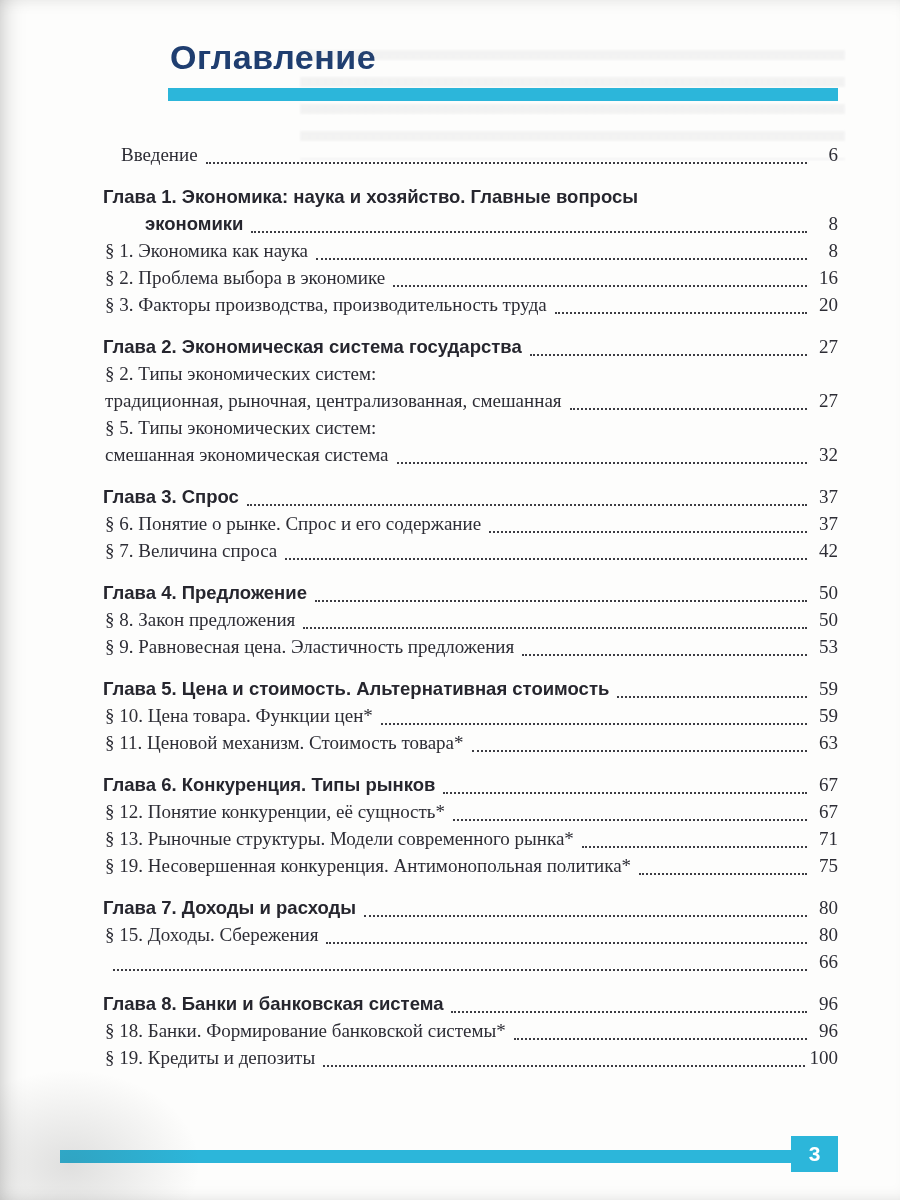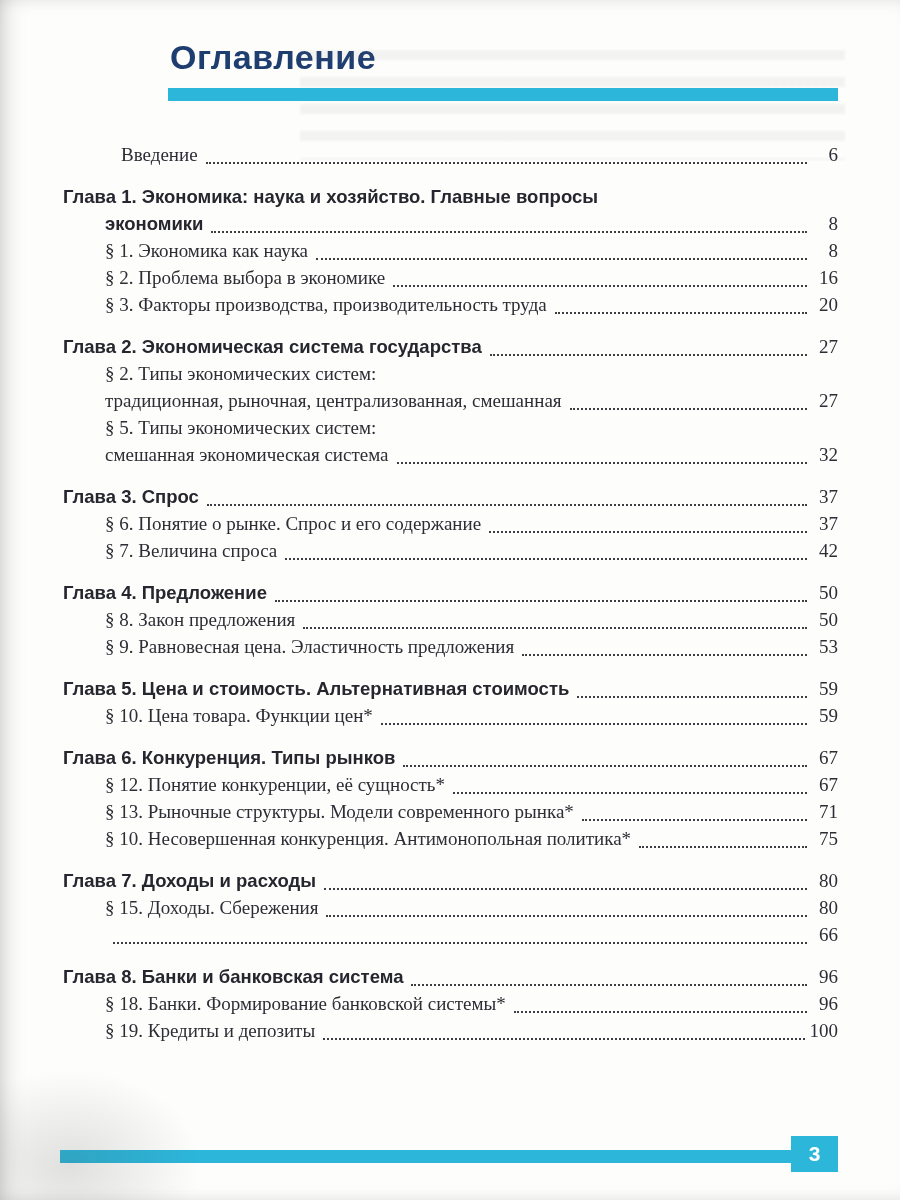--- a/index.html
+++ b/index.html
@@ -56,21 +56,21 @@
   .accent-bar {
     height: 13px;
     margin: 11px 62px 0 168px;
     background: var(--accent);
   }
 
   .toc {
     margin: 40px 62px 0 63px;
   }
   .entry { }
-  .entry.chapter { margin-top: 15px; }
+  .entry.chapter { margin-top: 15px; margin-left: 40px; }
   .line {
     font-size: 19px;
     line-height: 27px;
   }
   .entry.intro > .line   { padding-left: 58px; }
   .entry.section > .line { padding-left: 42px; align-items: center; }
   .entry.chapter > .line { padding-left: 0; }
   .line.cont { padding-left: 42px !important; }
 
   .entry.chapter .txt {
@@ -232,20 +232,27 @@
           <span class="pg">59</span>
         </div>
       </div>
       <div class="entry section">
         <div class="line last">
           <span class="txt">§ 10. Цена товара. Функции цен*</span>
           <span class="leader"></span>
           <span class="pg">59</span>
         </div>
       </div>
+      <div class="entry section">
+        <div class="line last">
+          <span class="txt">§ 11. Ценовой механизм. Стоимость товара*</span>
+          <span class="leader"></span>
+          <span class="pg">63</span>
+        </div>
+      </div>
       <div class="entry chapter">
         <div class="line last">
           <span class="txt">Глава 6. Конкуренция. Типы рынков</span>
           <span class="leader"></span>
           <span class="pg">67</span>
         </div>
       </div>
       <div class="entry section">
         <div class="line last">
           <span class="txt">§ 12. Понятие конкуренции, её сущность*</span>
@@ -255,21 +262,21 @@
       </div>
       <div class="entry section">
         <div class="line last">
           <span class="txt">§ 13. Рыночные структуры. Модели современного рынка*</span>
           <span class="leader"></span>
           <span class="pg">71</span>
         </div>
       </div>
       <div class="entry section">
         <div class="line last">
-          <span class="txt">§ 10. Несовершенная конкуренция. Антимонопольная политика*</span>
+          <span class="txt">§ 19. Несовершенная конкуренция. Антимонопольная политика*</span>
           <span class="leader"></span>
           <span class="pg">75</span>
         </div>
       </div>
       <div class="entry chapter">
         <div class="line last">
           <span class="txt">Глава 7.  Доходы и расходы</span>
           <span class="leader"></span>
           <span class="pg">80</span>
         </div>

